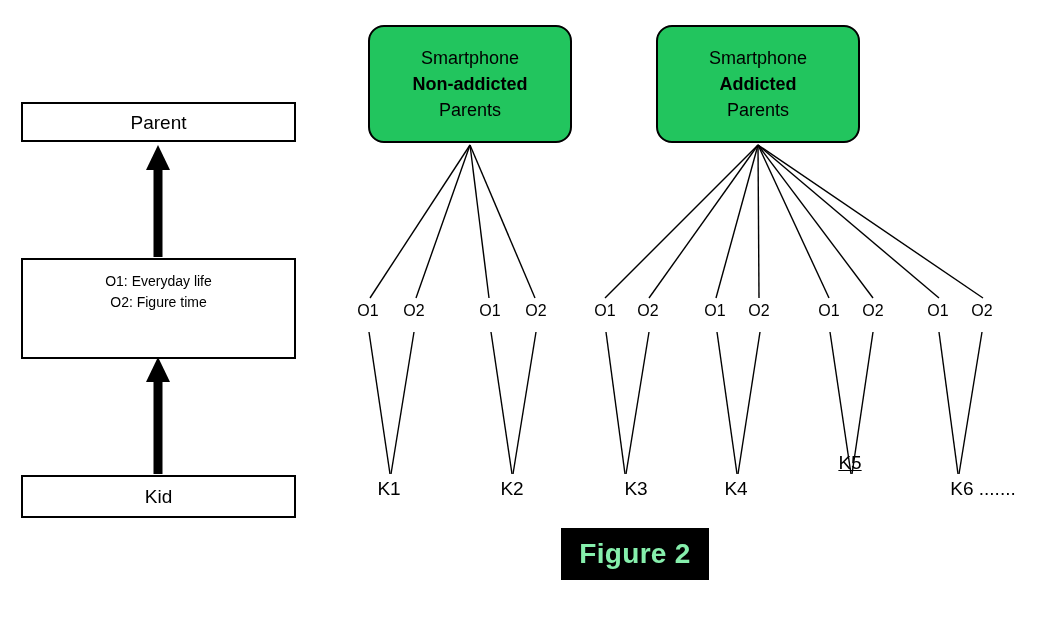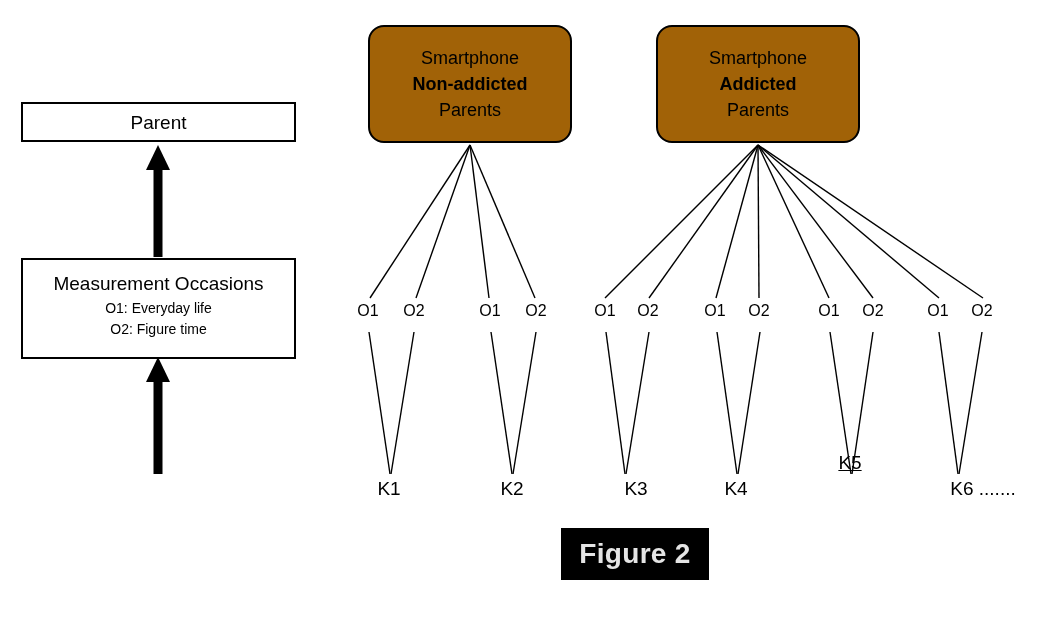--- a/index.html
+++ b/index.html
@@ -62,21 +62,21 @@
   #box-kid {
     left: 21px; top: 475px; width: 275px; height: 43px;
   }
 
   
   .group-box {
     position: absolute;
     box-sizing: border-box;
     border: 2px solid #000000;
     border-radius: 16px;
-    background: #a16207;
+    background: #22c55e;
     display: flex;
     flex-direction: column;
     align-items: center;
     justify-content: center;
     text-align: center;
   }
   .group-line {
     font-size: 18px;
     line-height: 26px;
     white-space: nowrap;
@@ -102,21 +102,21 @@
   }
 
   
   #figure-badge {
     position: absolute;
     left: 561px;
     top: 528px;
     width: 148px;
     height: 52px;
     background: #000000;
-    color: #e5e5e5;
+    color: #86efac;
     font-size: 28px;
     font-weight: bold;
     display: flex;
     align-items: center;
     justify-content: center;
     letter-spacing: 0.3px;
   }
 </style>
 </head>
 <body>
@@ -171,25 +171,27 @@
       <line x1="939" y1="332" x2="958" y2="474"></line>
       <line x1="982" y1="332" x2="959" y2="474"></line>
     </g>
   </svg>
 
   <div class="legend-box" id="box-parent">
     <div class="legend-title">Parent</div>
   </div>
 
   <div class="legend-box" id="box-measure">
-    <div class="legend-title">Measurement Occasions</div>
     <div class="legend-sub">O1: Everyday life</div>
     <div class="legend-sub">O2: Figure time</div>
   </div>
 
+  <div class="legend-box" id="box-kid">
+    <div class="legend-title">Kid</div>
+  </div>
 
   <div class="group-box" id="group-nonaddicted">
     <div class="group-line">Smartphone</div>
     <div class="group-line strong">Non-addicted</div>
     <div class="group-line">Parents</div>
   </div>
 
   <div class="group-box" id="group-addicted">
     <div class="group-line">Smartphone</div>
     <div class="group-line strong">Addicted</div>

